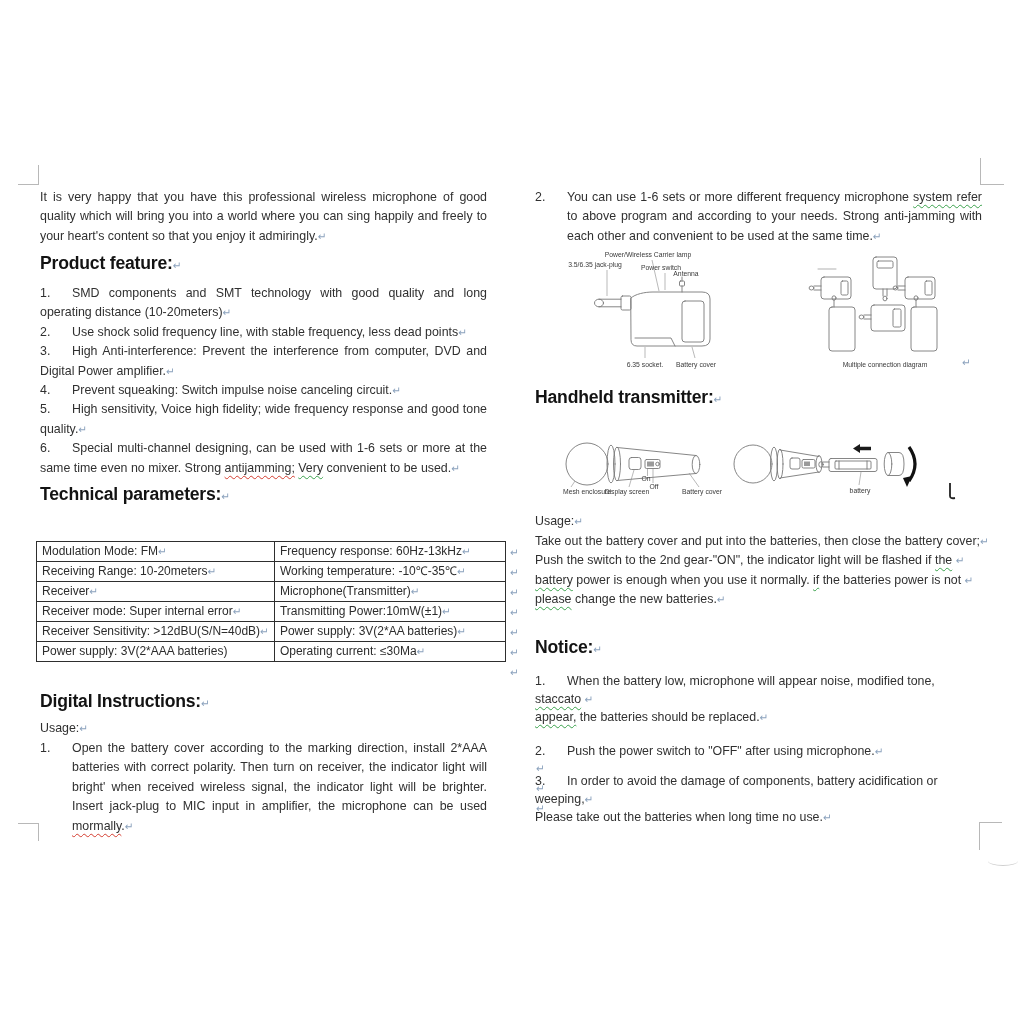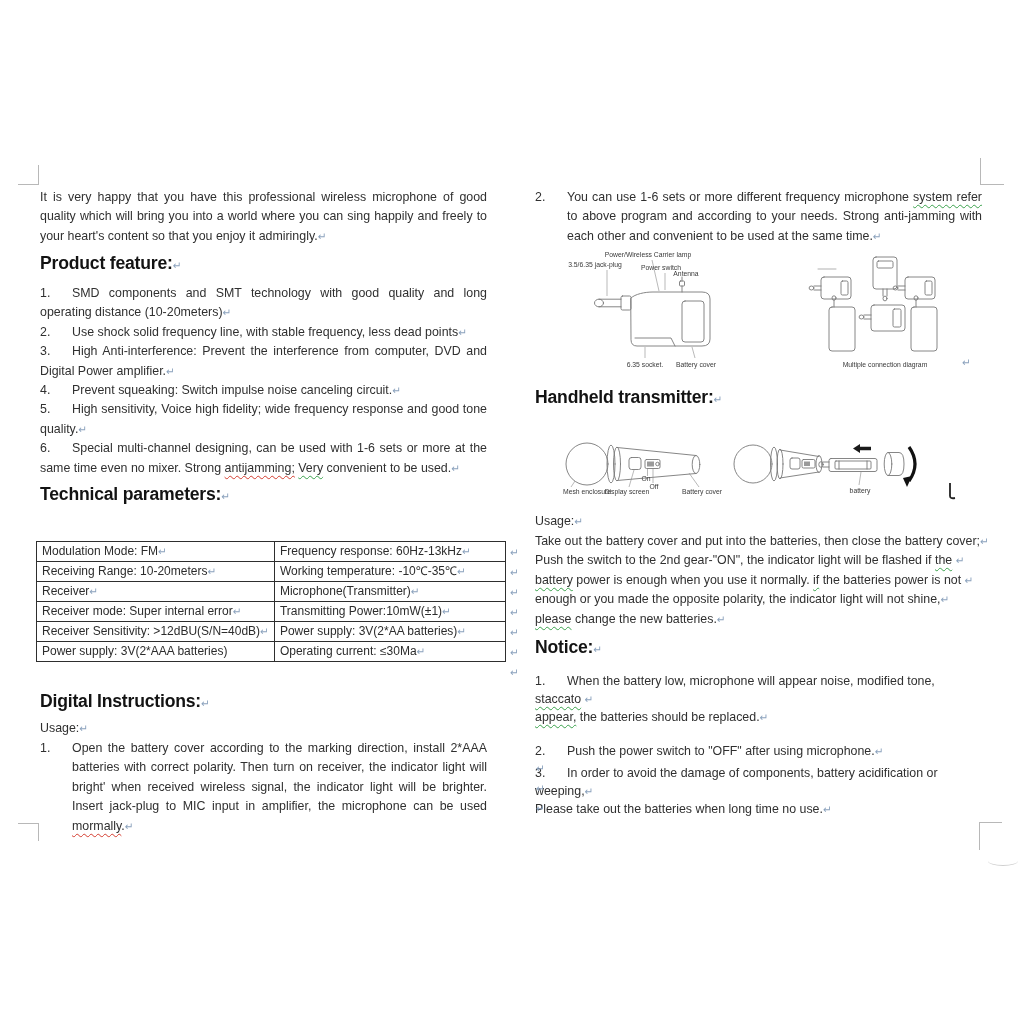--- a/index.html
+++ b/index.html
@@ -212,28 +212,27 @@
 
 <svg class="abs" style="left:946px;top:482px" width="12" height="20" viewBox="0 0 12 20">
   <path d="M4,1 V14 Q4,17 9,16" stroke="#222" stroke-width="1.8" fill="none"></path>
 </svg>
 
 <p class="abs body" style="left:535px;top:512px"><span>Usage:</span><span class="u-mark">↵</span></p>
 <div class="abs body usage-lines" style="left:535px;top:532px;width:460px">
   <div><span>Take out the battery cover and put into the batteries, then close the battery cover;</span><span class="u-mark">↵</span></div>
   <div><span>Push the switch to the 2nd gear-"ON", the indicator light will be flashed if </span><span class="u-green">the</span><span> </span><span class="u-mark">↵</span></div>
   <div><span class="u-green">battery</span><span> power is enough when you use it normally. </span><span class="u-green">if</span><span> the batteries power is not </span><span class="u-mark">↵</span></div>
-  <div><span>enough or you made the opposite polarity, the indicator light will not shine,</span><span class="u-mark">↵</span></div>
   <div><span class="u-green">please</span><span> change the new batteries.</span><span class="u-mark">↵</span></div>
 </div>
 
 <h2 class="abs" style="left:535px;top:636px"><span>Notice:</span><span class="u-mark">↵</span></h2>
 <div class="abs body" style="left:535px;top:672px;width:447px">
   <p class="li notice-item" style="margin-bottom:16px"><span class="num">1.</span><span><span>When the battery low, microphone will appear noise, modified tone, </span><span class="u-green">staccato</span><span> </span><span class="u-mark">↵</span><br><span class="u-green">appear,</span><span> the batteries should be replaced.</span><span class="u-mark">↵</span></span></p>
-  <p class="li notice-item" style="margin-bottom:4px"><span class="num">2.</span><span><span>Push the power switch to "OFF" after using microphone.</span><span class="u-mark">↵</span></span></p>
+  <p class="li notice-item" style="margin-bottom:12px"><span class="num">2.</span><span><span>Push the power switch to "OFF" after using microphone.</span><span class="u-mark">↵</span></span></p>
   <p class="li notice-item"><span class="num">3.</span><span><span>In order to avoid the damage of components, battery acidification  or weeping,</span><span class="u-mark">↵</span><br><span>Please take out the batteries when long time no use.</span><span class="u-mark">↵</span></span></p>
 </div>
 
 <div class="abs" style="left:536px;top:762px">
   <div class="pmark" style="height:20px">↵</div>
   <div class="pmark" style="height:20px">↵</div>
   <div class="pmark" style="height:20px">↵</div>
 </div>
 
 </body></html>

